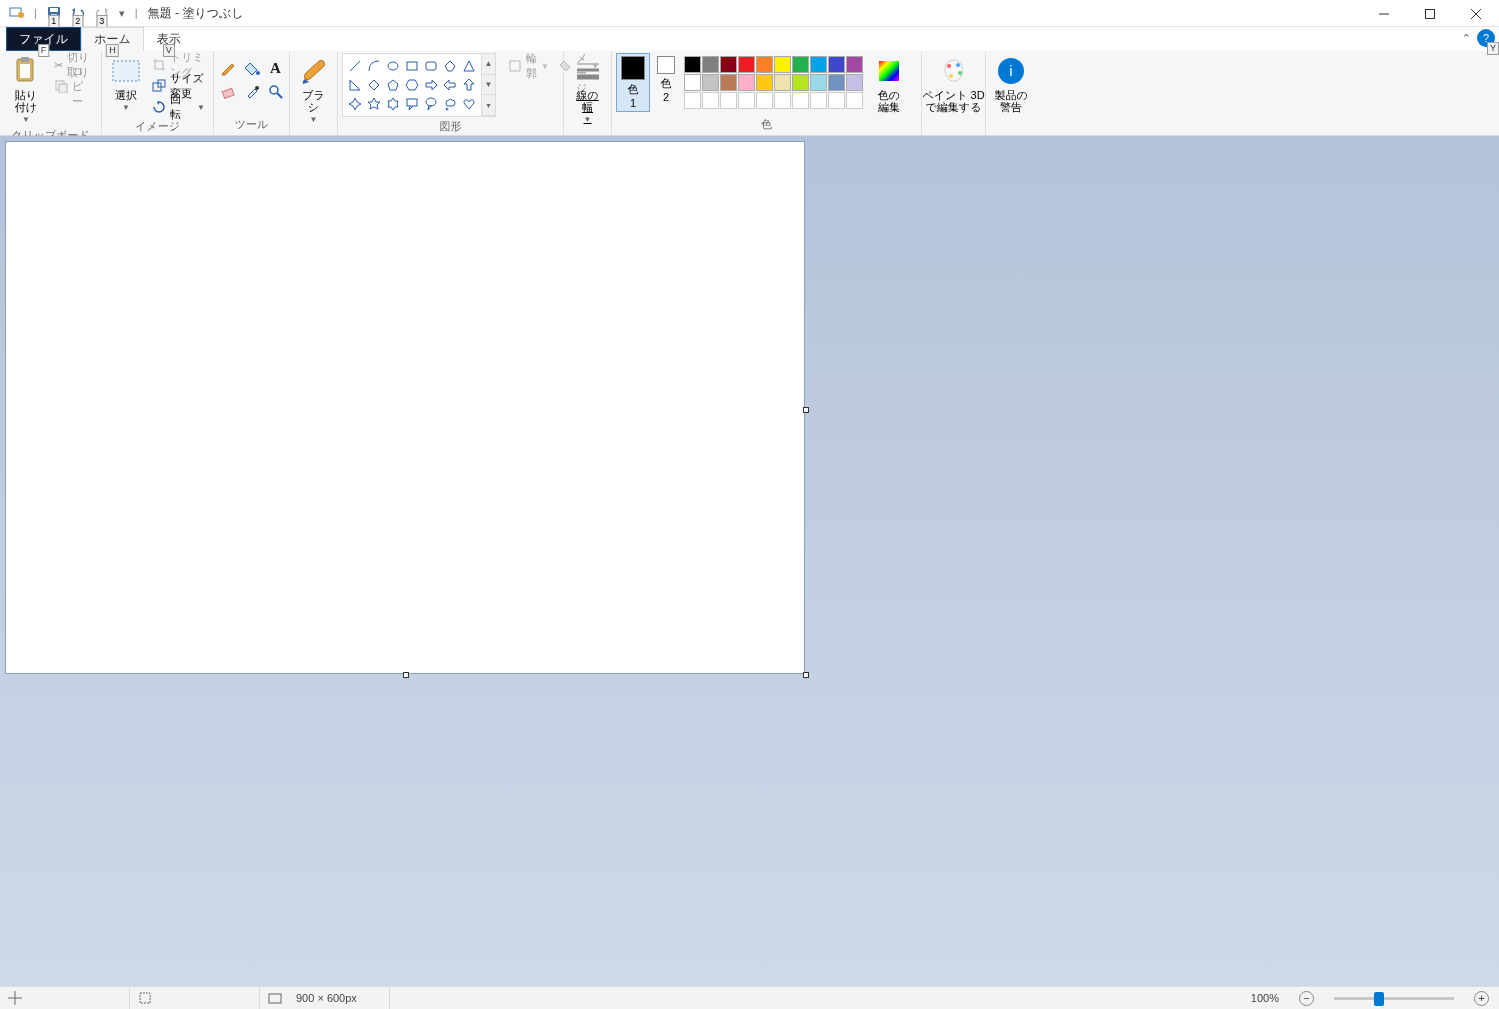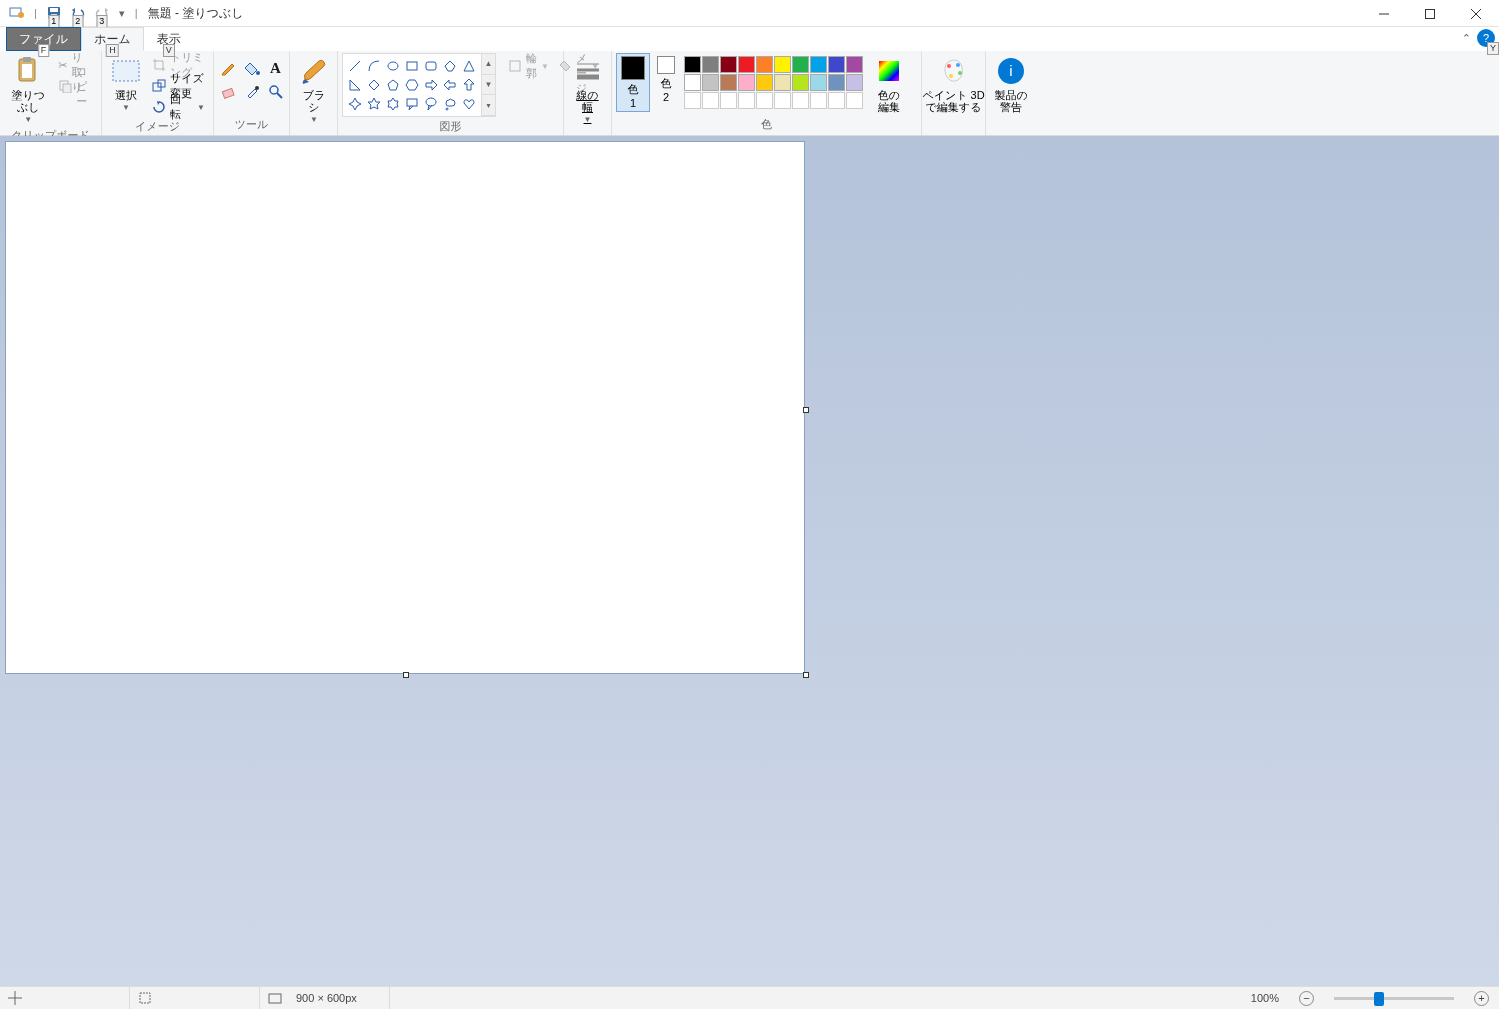--- a/index.html
+++ b/index.html
@@ -11,21 +11,21 @@
 .qat-item { width: 22px; height: 22px; display: flex; align-items: center; justify-content: center; position: relative; }
 .qat-keytip { position: absolute; top: 13px; left: 50%; transform: translateX(-50%); background: #f0f0f0; border: 1px solid #999; font-size: 9px; padding: 0 2px; line-height: 11px; }
 .title-sep { color: #888; margin: 0 4px; }
 .title-text { margin-left: 6px; font-size: 12px; color: #333; }
 .win-controls { position: absolute; right: 0; top: 0; display: flex; height: 27px; }
 .win-btn { width: 46px; display: flex; align-items: center; justify-content: center; }
 
 
 .tabs-row { height: 24px; display: flex; align-items: stretch; background: #fff; position: relative; }
 .tab { padding: 3px 12px 0; font-size: 12px; color: #333; border: 1px solid transparent; position: relative; cursor: default; }
-.tab.file { background: #737373; color: #fff; border: 1px solid #125a99; margin-left: 6px; }
+.tab.file { background: #0f172a; color: #fff; border: 1px solid #125a99; margin-left: 6px; }
 .tab.active { border-color: #dadada #dadada #f5f6f7; background: #f5f6f7; }
 .tab-keytip { position: absolute; top: 16px; left: 50%; transform: translateX(-50%); background: #f0f0f0; border: 1px solid #999; font-size: 9px; padding: 0 2px; line-height: 11px; color: #333; z-index: 5; }
 .ribbon-right { position: absolute; right: 4px; top: 2px; display: flex; align-items: center; gap: 6px; }
 .help-icon { width: 18px; height: 18px; border-radius: 50%; background: #0078d4; display: flex; align-items: center; justify-content: center; color: #fff; font-size: 11px; position: relative; }
 .help-keytip { position: absolute; top: 13px; left: 10px; background: #f0f0f0; border: 1px solid #999; font-size: 9px; padding: 0 2px; line-height: 11px; color: #333; }
 
 
 .ribbon { height: 85px; background: #f5f6f7; border-bottom: 1px solid #dadada; display: flex; }
 .group { display: flex; flex-direction: column; border-right: 1px solid #e0e0e0; padding: 2px 4px 0; }
 .group-body { flex: 1; display: flex; align-items: flex-start; gap: 2px; }
@@ -155,21 +155,21 @@
   <div class="group" style="width:102px;">
     <div class="group-body">
       <div class="big-btn">
         <div class="icon">
             <svg width="28" height="30" viewBox="0 0 28 30">
               <rect x="5" y="3" width="16" height="22" rx="2" fill="#d8b36a" stroke="#a8863e"></rect>
               <rect x="9" y="1" width="8" height="5" rx="1" fill="#a0a0a0"></rect>
               <rect x="8" y="8" width="10" height="14" fill="#fff"></rect>
             </svg>
           </div>
-        <div class="lbl">塗りつぶし</div>
+        <div class="lbl">貼り付け</div>
         <div style="font-size:8px;color:#666;">▼</div>
       </div>
       <div class="small-col">
         <div class="small-btn disabled">
             <span>✂</span>
             <span>切り取り</span>
           </div>
         <div class="small-btn disabled">
             <span>
               <svg width="14" height="14">
@@ -261,21 +261,21 @@
               <circle cx="6" cy="6" r="4" fill="none" stroke="#2a5db0" stroke-width="1.5"></circle>
               <line x1="9" y1="9" x2="14" y2="14" stroke="#2a5db0" stroke-width="2"></line>
             </svg>
           </div>
       </div>
     </div>
     <div class="group-label">ツール</div>
   </div>
 
   <div class="group" style="width:48px;">
-    <div class="group-body" style="">
+    <div class="group-body" style="justify-content:center;">
       <div class="big-btn">
         <div class="icon">
             <svg width="30" height="28" viewBox="0 0 30 28">
               <path d="M6 22 Q4 18 8 15 L20 4 Q23 2 25 5 Q27 8 24 10 L12 21 Q9 24 6 22 Z" fill="#e9a23b" stroke="#b77314"></path>
               <path d="M6 22 Q3 24 4 27 L10 25 Z" fill="#3963a8"></path>
             </svg>
           </div>
         <div class="lbl">ブラシ</div>
         <div style="font-size:8px;color:#666;">▼</div>
       </div>

